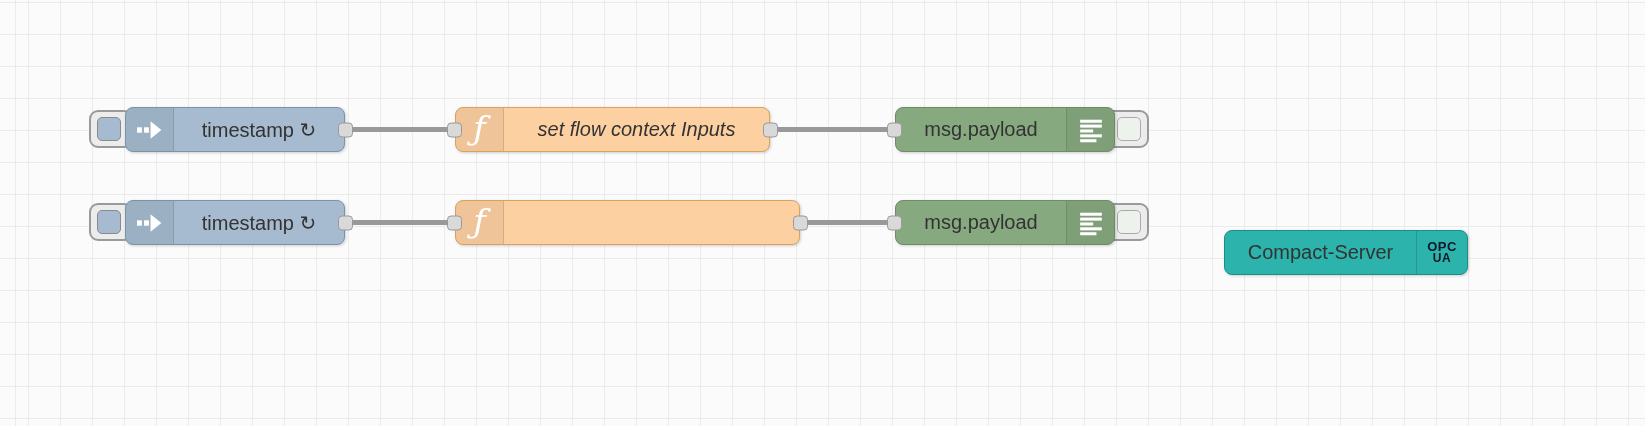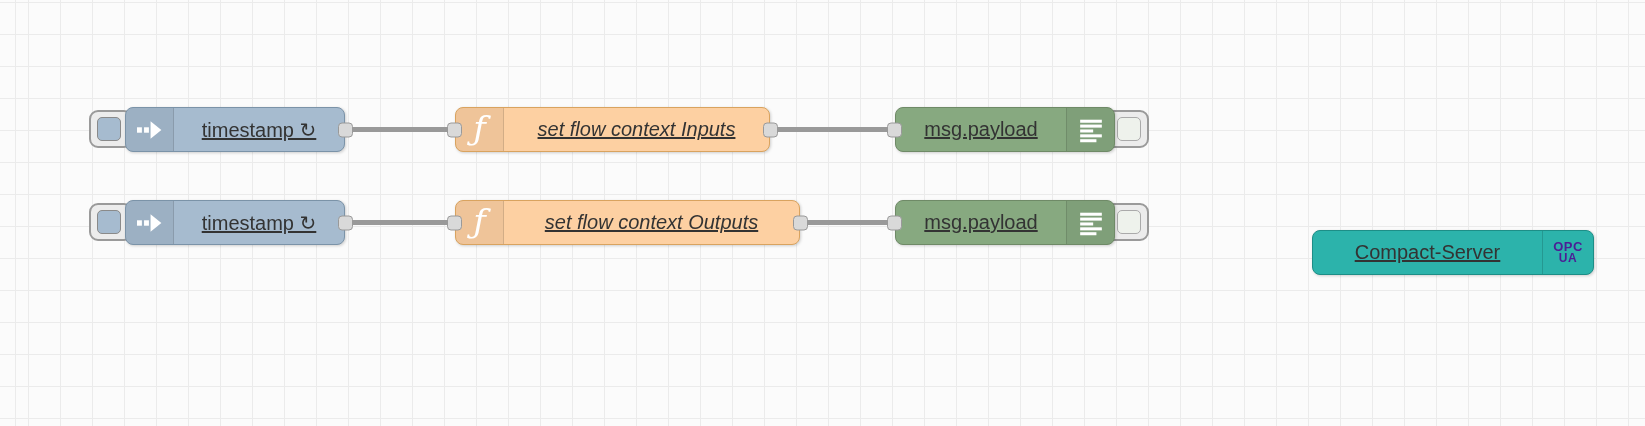--- a/index.html
+++ b/index.html
@@ -31,21 +31,21 @@
   .node-body.debug{background:var(--debug-node);border-color:var(--debug-border);justify-content:center;}
   .node-body.opcua{background:var(--opcua-node);border-color:var(--opcua-border);}
   .icon-region{
     width:47px;flex:0 0 47px;display:flex;align-items:center;justify-content:center;
     background:rgba(0,0,0,0.055);
   }
   .icon-region.left{border-right:1px solid rgba(0,0,0,0.12);border-radius:6.5px 0 0 6.5px;}
   .icon-region.right{border-left:1px solid rgba(0,0,0,0.12);border-radius:0 6.5px 6.5px 0;}
   .node-label{
     flex:1;display:flex;align-items:center;justify-content:center;
-    font-size:20px;color:var(--label,#333);white-space:nowrap;padding:0 10px;text-decoration:underline;
+    font-size:20px;color:var(--label,#333);white-space:nowrap;padding:0 10px;
   }
   .node-label.italic{font-style:italic;}
   .f-glyph{
     font-family:"DejaVu Serif", serif;font-style:italic;
     font-size:34px;color:#fff;line-height:1;margin-top:-4px;
   }
   .port{
     position:absolute;width:15px;height:15px;box-sizing:border-box;
     background:var(--port-fill,#d9d9d9);border:1.5px solid var(--port-border,#999);
     border-radius:4px;top:50%;transform:translateY(-50%);z-index:3;
@@ -60,21 +60,21 @@
   .side-btn.right-btn{right:-34px;}
   .side-btn-inner{
     position:absolute;top:5px;width:24px;height:24px;box-sizing:border-box;
     border-radius:5px;border:1.5px solid #8a8a8a;
   }
   .left-btn .side-btn-inner{left:6px;background:var(--inject-node);}
   .right-btn .side-btn-inner{right:6px;background:#eef2ec;border-color:#aaa;}
   .badge{
     flex:0 0 50px;display:flex;flex-direction:column;align-items:center;justify-content:center;
     border-left:1px solid rgba(0,0,0,0.15);border-radius:0 6.5px 6.5px 0;
-    color:#4c1d95;font-weight:bold;line-height:0.95;
+    color:#0f172a;font-weight:bold;line-height:0.95;
   }
   .badge .badge-small{font-size:13px;letter-spacing:0.5px;}
   .badge .badge-big{font-size:12px;letter-spacing:0.5px;}
 </style>
 </head>
 <body>
 
 <div class="canvas">
 
   <div class="wire" style="left:345px;top:127px;width:115px"></div>
@@ -144,21 +144,20 @@
       <div class="node-label">timestamp ↻</div>
     </div>
     <div class="port out"></div>
   </div>
 
   <div class="node" style="left:455px;top:200px;width:345px">
     <div class="node-body function">
       <div class="icon-region left">
         <span class="f-glyph">ƒ</span>
       </div>
-      <div class="node-label italic">set flow context Outputs</div>
     </div>
     <div class="port in"></div>
     <div class="port out"></div>
   </div>
 
   <div class="node" style="left:895px;top:200px;width:220px">
     <div class="side-btn right-btn">
       <div class="side-btn-inner"></div>
     </div>
     <div class="node-body debug">
@@ -169,21 +168,21 @@
           <rect x="2" y="7" width="20" height="2.8"></rect>
           <rect x="2" y="11.5" width="12" height="2.8"></rect>
           <rect x="2" y="16" width="20" height="2.8"></rect>
           <rect x="2" y="20.5" width="15" height="2.8"></rect>
         </svg>
       </div>
     </div>
     <div class="port in"></div>
   </div>
 
-  <div class="node" style="left:1312px;top:230px;width:282px">
+  <div class="node" style="left:1224px;top:230px;width:244px">
     <div class="node-body opcua">
       <div class="node-label">Compact-Server</div>
       <div class="badge">
         <span class="badge-small">OPC</span>
         <span class="badge-big">UA</span>
       </div>
     </div>
   </div>
 
 </div>

